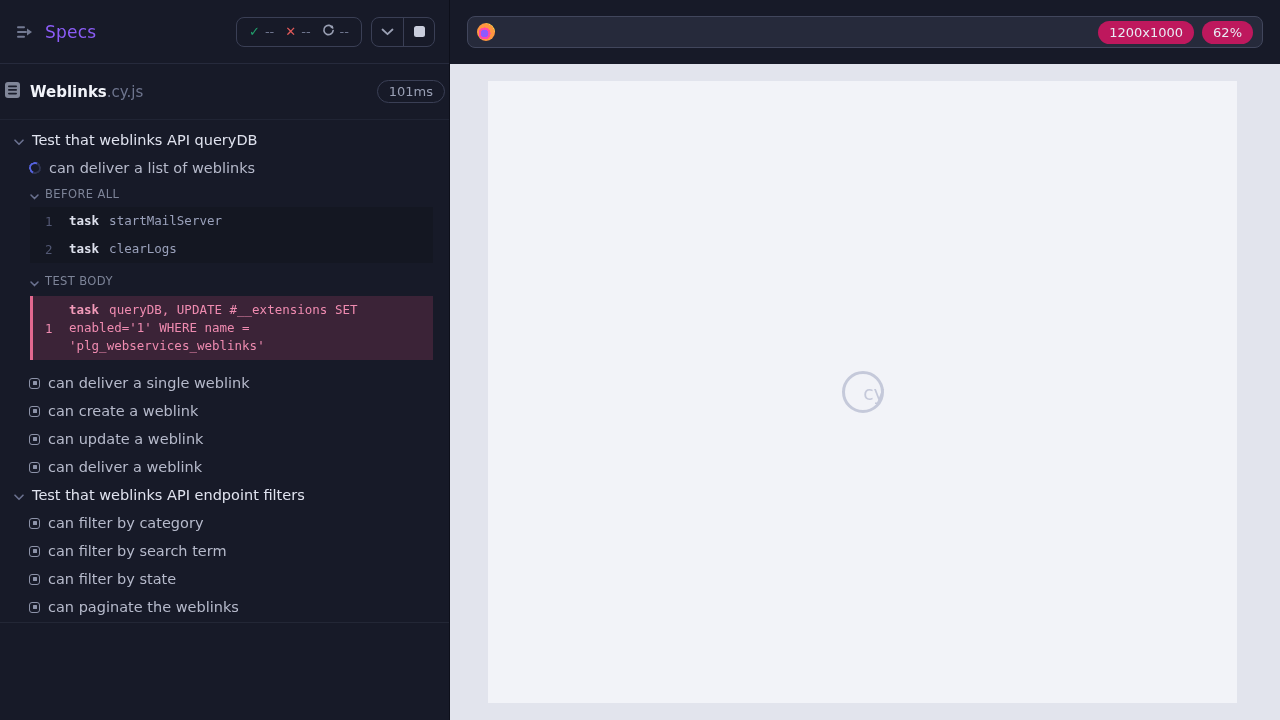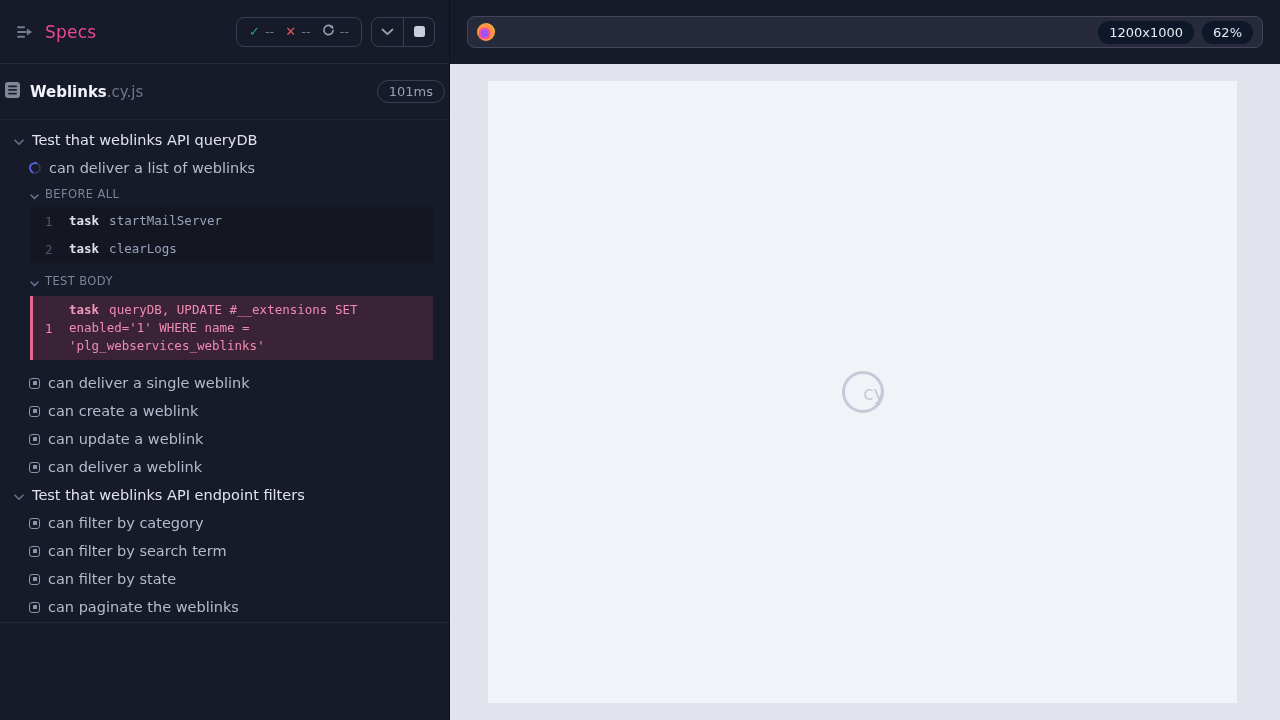--- a/index.html
+++ b/index.html
@@ -8,21 +8,21 @@
 
   .app { display:flex; width:1280px; height:720px; }
 
   
   .sidebar { width:450px; min-width:450px; height:720px; background:#171a28;
     display:flex; flex-direction:column; border-right:1px solid #0d0f1a; }
 
   .sb-header { height:64px; display:flex; align-items:center; padding:0 14px;
     border-bottom:1px solid #262a3c; gap:9px; }
   .toggle-icon { width:22px; height:22px; display:flex; align-items:center; justify-content:center; cursor:pointer; }
-  .sb-title { font-size:17px; color:#ec4899; letter-spacing:.2px; }
+  .sb-title { font-size:17px; color:#8b5cf6; letter-spacing:.2px; }
   .sb-spacer { flex:1; }
   .stats-box { display:flex; align-items:center; gap:7px; padding:6px 12px;
     border:1px solid #3a3f55; border-radius:8px; height:30px; }
   .stat { display:flex; align-items:center; gap:5px; font-size:13px; color:#6e758e; }
   .stat + .stat { margin-left:4px; }
   .stat .glyph { font-size:13px; font-weight:bold; line-height:1; }
   .glyph.pass { color:#21a06c; }
   .glyph.fail { color:#e15a5a; }
   .controls-box { display:flex; border:1px solid #3a3f55; border-radius:8px; height:30px; overflow:hidden; }
   .ctrl-btn { width:31px; display:flex; align-items:center; justify-content:center;
@@ -72,21 +72,21 @@
   .sb-filler { flex:1; background:#171a28; }
 
   
   .main { flex:1; display:flex; flex-direction:column; height:720px; }
   .topbar { height:64px; background:#171a28; display:flex; align-items:center; padding:0 17px; }
   .urlbar { flex:1; height:32px; background:#262a3b; border:1px solid #41465c; border-radius:8px;
     display:flex; align-items:center; padding:0 9px; gap:8px; cursor:text; }
   .ff-icon { width:18px; height:18px; border-radius:50%; flex:none;
     background:radial-gradient(circle at 42% 58%, #9059ff 0 26%, #ff4aa4 27% 40%, #ff9640 41% 68%, #ffd54a 69% 100%); }
   .url-spacer { flex:1; }
-  .pill { background:#0f172a; color:#e9ebf4; font-size:13px; border-radius:20px;
+  .pill { background:#be185d; color:#e9ebf4; font-size:13px; border-radius:20px;
     padding:3px 11px; line-height:17px; }
 
   .stage { flex:1; background:#e2e4ed; position:relative; }
   .aut-viewport { position:absolute; left:38px; top:17px; width:749px; height:622px;
     background:#f2f3f8; display:flex; align-items:center; justify-content:center; }
   .cy-logo { width:42px; height:42px; border-radius:50%; border:3px solid #c5c9da;
     display:flex; align-items:center; justify-content:center;
     color:#c5c9da; font-size:19px; letter-spacing:0; }
   .cy-logo span { position:relative; top:1px;margin-left:23px; }
 </style>

